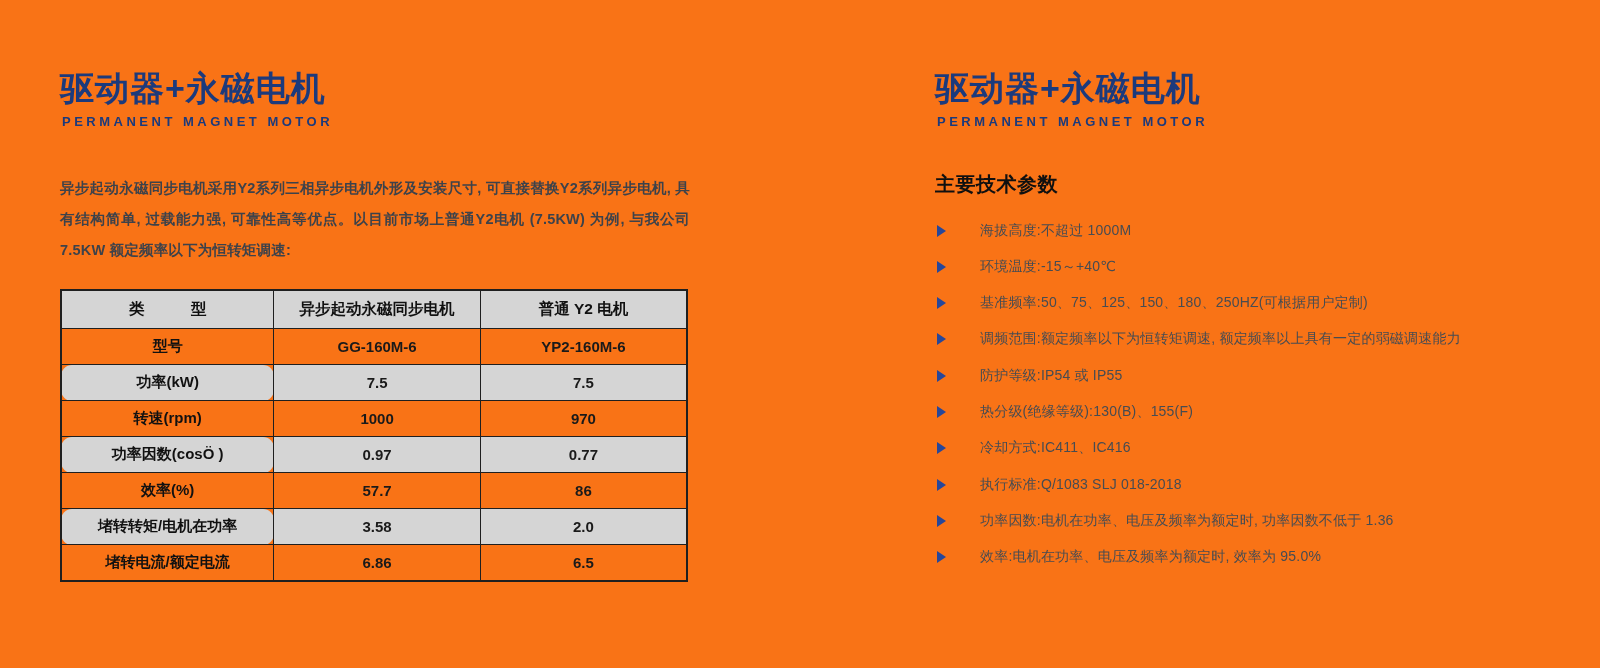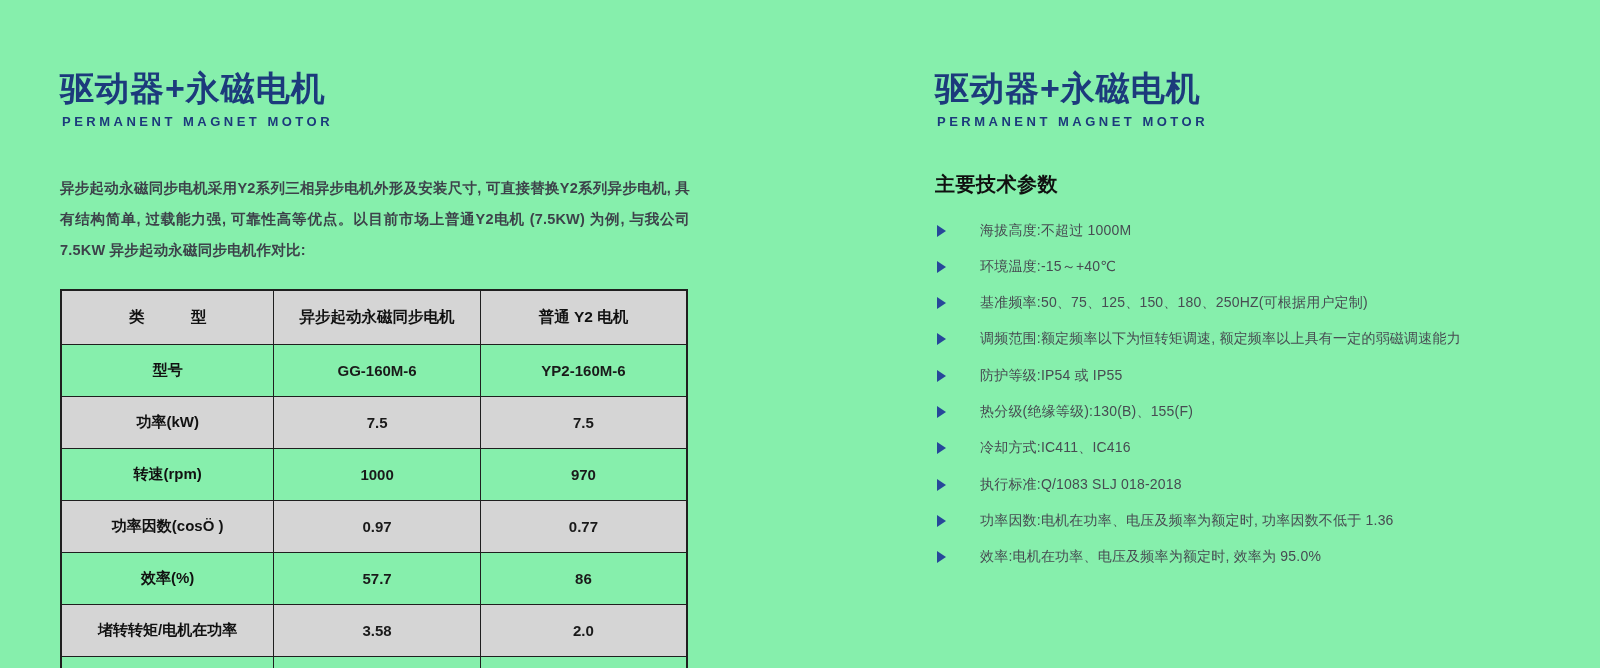--- a/index.html
+++ b/index.html
@@ -8,21 +8,21 @@
     --row-gray:#d5d5d5;
     --table-border:#1f1f1f;
   }
   *{box-sizing:border-box;}
   html,body{margin:0;padding:0;}
   body{
     width:1600px;height:668px;background:#ffffff;
     font-family:"Liberation Sans","DejaVu Sans",sans-serif;
     color:#141414;overflow:hidden;
   }
-  .page{position:relative;width:1600px;height:668px;background:#86efac;}
+  .page{position:relative;width:1600px;height:668px;background:#f97316;}
 
   .col{position:absolute;top:70px;}
   .col-left{left:60px;width:630px;}
   .col-right{left:935px;width:648px;}
 
   .title{
     margin:0;font-size:34px;line-height:1.1;font-weight:bold;
     color:var(--brand-navy);letter-spacing:1px;
   }
   .subtitle{
@@ -34,32 +34,32 @@
     margin:44px 0 0 0;font-size:14.5px;font-weight:600;color:#3d424a;
     line-height:31px;text-align:justify;letter-spacing:0.2px;
   }
 
   table.compare{
     margin-top:23px;width:628px;border-collapse:collapse;
     border:2px solid var(--table-border);table-layout:fixed;
   }
   table.compare th,table.compare td{
     border:1.5px solid var(--table-border);
-    text-align:center;vertical-align:middle;padding:16px 4px;margin-left:24px;
+    text-align:center;vertical-align:middle;padding:8px 4px;margin-left:24px;
   }
   table.compare col.c1{width:34%;}
   table.compare col.c2{width:33%;}
   table.compare col.c3{width:33%;}
   table.compare thead th{
     height:30px;background:var(--row-gray);
     font-size:15.5px;font-weight:bold;color:#111;
   }
   table.compare thead th span{white-space:pre;}
   table.compare tbody td{height:34px;font-size:15px;}
-  table.compare tbody td.row-label{font-weight:bold;color:#111;}
+  table.compare tbody td.row-label{font-weight:bold;color:#111;border-radius:11px;}
   table.compare tbody td.val{font-weight:700;color:#1a1a1a;}
   table.compare tbody tr:nth-child(even){background:var(--row-gray);}
 
   .section-heading{
     margin:42px 0 0 0;font-size:20px;font-weight:bold;color:#101010;
     letter-spacing:0.5px;
   }
   ul.params{
     list-style:none;margin:14px 0 0 0;padding:0;
   }
@@ -76,21 +76,21 @@
 </style>
 </head>
 <body>
 
 <div class="page">
 
   <div class="col col-left">
     <h1 class="title">驱动器+永磁电机</h1>
     <div class="subtitle">PERMANENT MAGNET MOTOR</div>
 
-    <p class="intro">异步起动永磁同步电机采用Y2系列三相异步电机外形及安装尺寸, 可直接替换Y2系列异步电机, 具有结构简单, 过载能力强, 可靠性高等优点。以目前市场上普通Y2电机 (7.5KW) 为例, 与我公司 7.5KW 异步起动永磁同步电机作对比:</p>
+    <p class="intro">异步起动永磁同步电机采用Y2系列三相异步电机外形及安装尺寸, 可直接替换Y2系列异步电机, 具有结构简单, 过载能力强, 可靠性高等优点。以目前市场上普通Y2电机 (7.5KW) 为例, 与我公司 7.5KW 额定频率以下为恒转矩调速:</p>
 
     <table class="compare">
       <colgroup>
           <col class="c1">
           <col class="c2">
           <col class="c3">
         </colgroup>
       <thead>
         <tr>
           <th><span>类　　　型</span></th>

